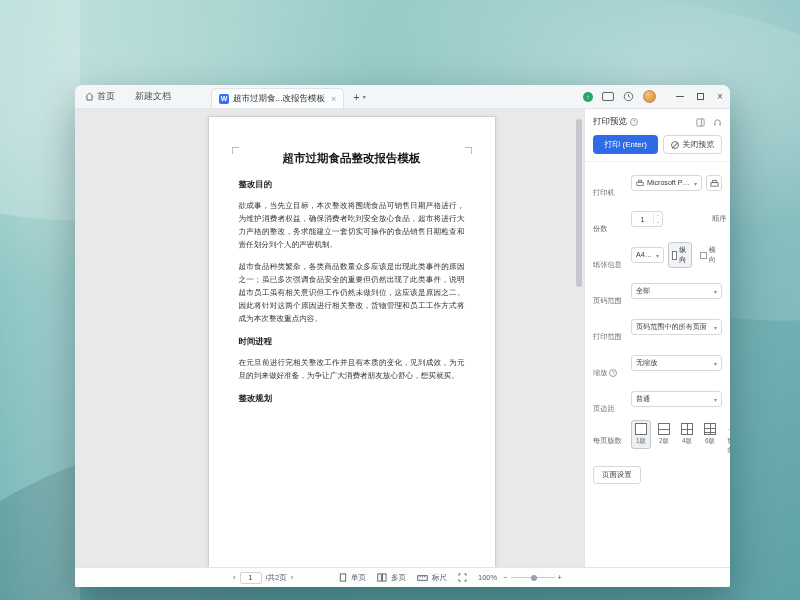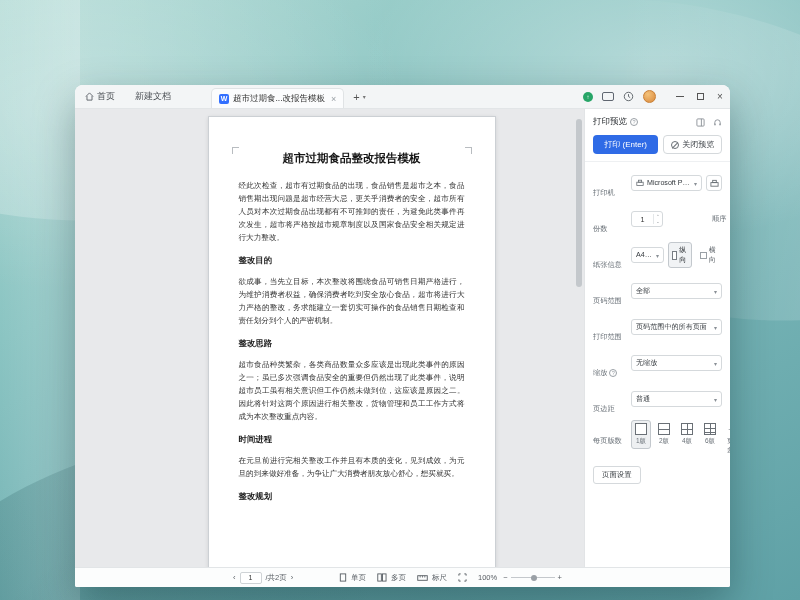--- a/index.html
+++ b/index.html
@@ -200,24 +200,22 @@
     <span class="win-btn">×</span>
   </div>
 
   <div class="main">
 
     <div class="preview">
       <div class="page">
         <span class="mark mark-l"></span>
         <span class="mark mark-r"></span>
         <div class="doc-title">超市过期食品整改报告模板</div>
-        <p class="doc-p">经此次检查，超市有过期食品的出现，食品销售是超市之本，食品销售期出现问题是超市经营大忌，更关乎消费者的安全，超市所有人员对本次过期食品出现都有不可推卸的责任，为避免此类事件再次发生，超市将严格按超市规章制度以及国家食品安全相关规定进行大力整改。</p>
         <div class="doc-h">整改目的</div>
         <p class="doc-p">欲成事，当先立目标，本次整改将围绕食品可销售日期严格进行，为维护消费者权益，确保消费者吃到安全放心食品，超市将进行大力严格的整改，务求能建立一套切实可操作的食品销售日期检查和责任划分到个人的严密机制。</p>
-        <div class="doc-h">整改思路</div>
         <p class="doc-p">超市食品种类繁杂，各类商品数量众多应该是出现此类事件的原因之一；虽已多次强调食品安全的重要但仍然出现了此类事件，说明超市员工虽有相关意识但工作仍然未做到位，这应该是原因之二。因此将针对这两个原因进行相关整改，货物管理和员工工作方式将成为本次整改重点内容。</p>
         <div class="doc-h">时间进程</div>
         <p class="doc-p">在元旦前进行完相关整改工作并且有本质的变化，见到成效，为元旦的到来做好准备，为争让广大消费者朋友放心舒心，想买就买。</p>
         <div class="doc-h">整改规划</div>
 
       </div>
       <div class="v-scrollbar">
         <div class="v-thumb"></div>
       </div>
     </div>

